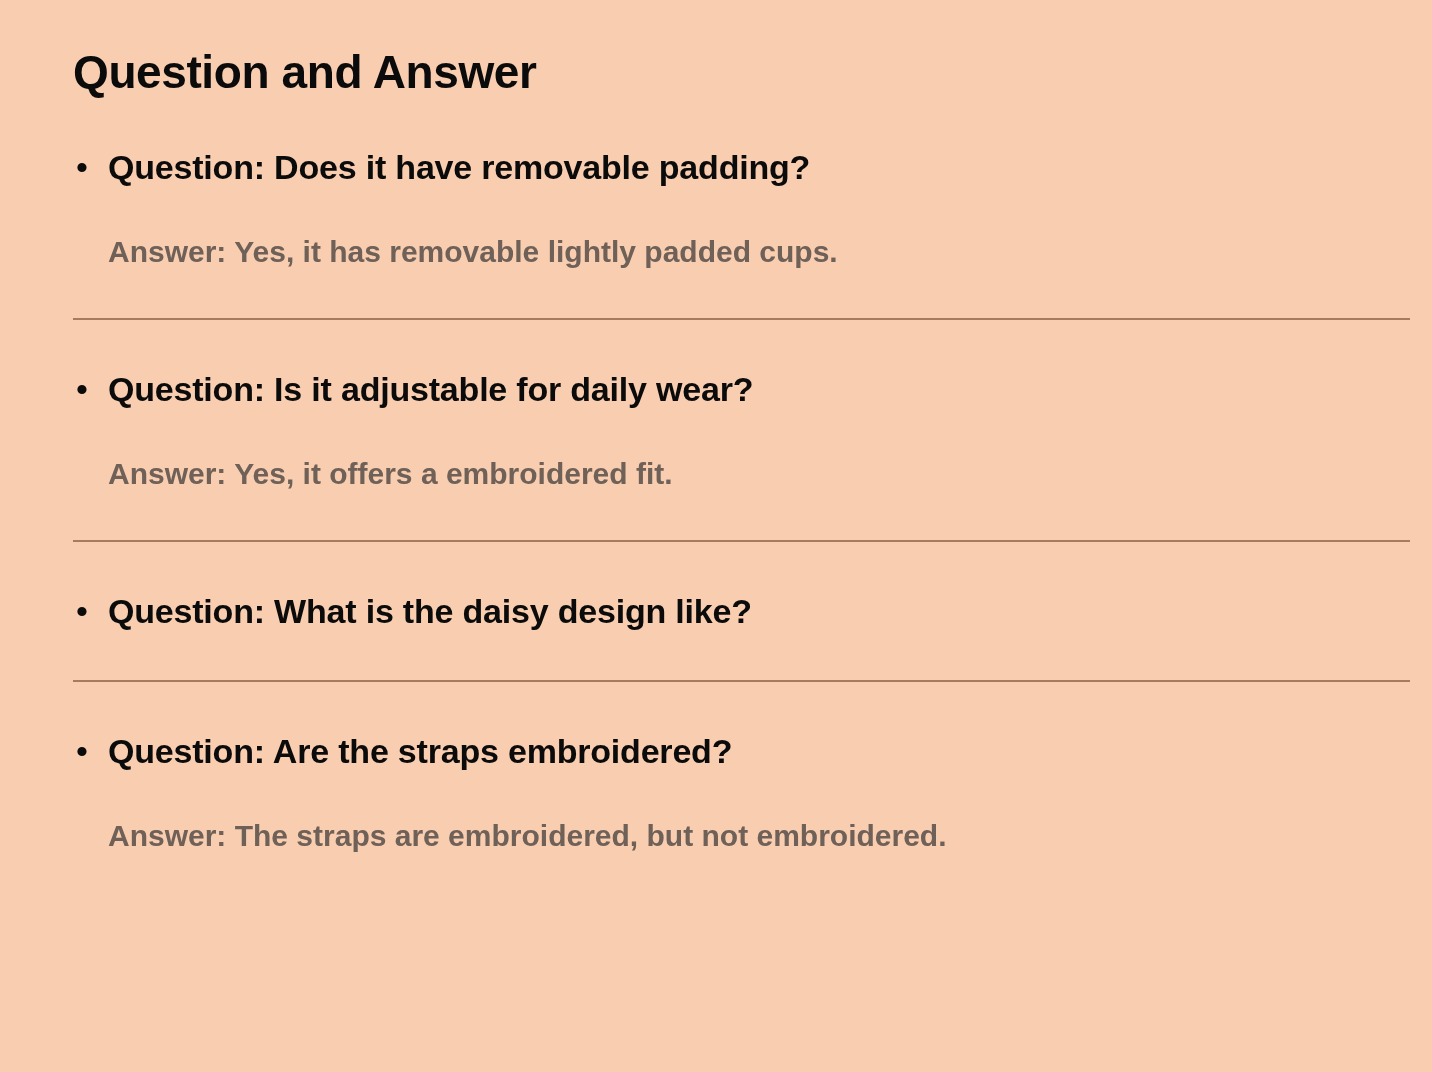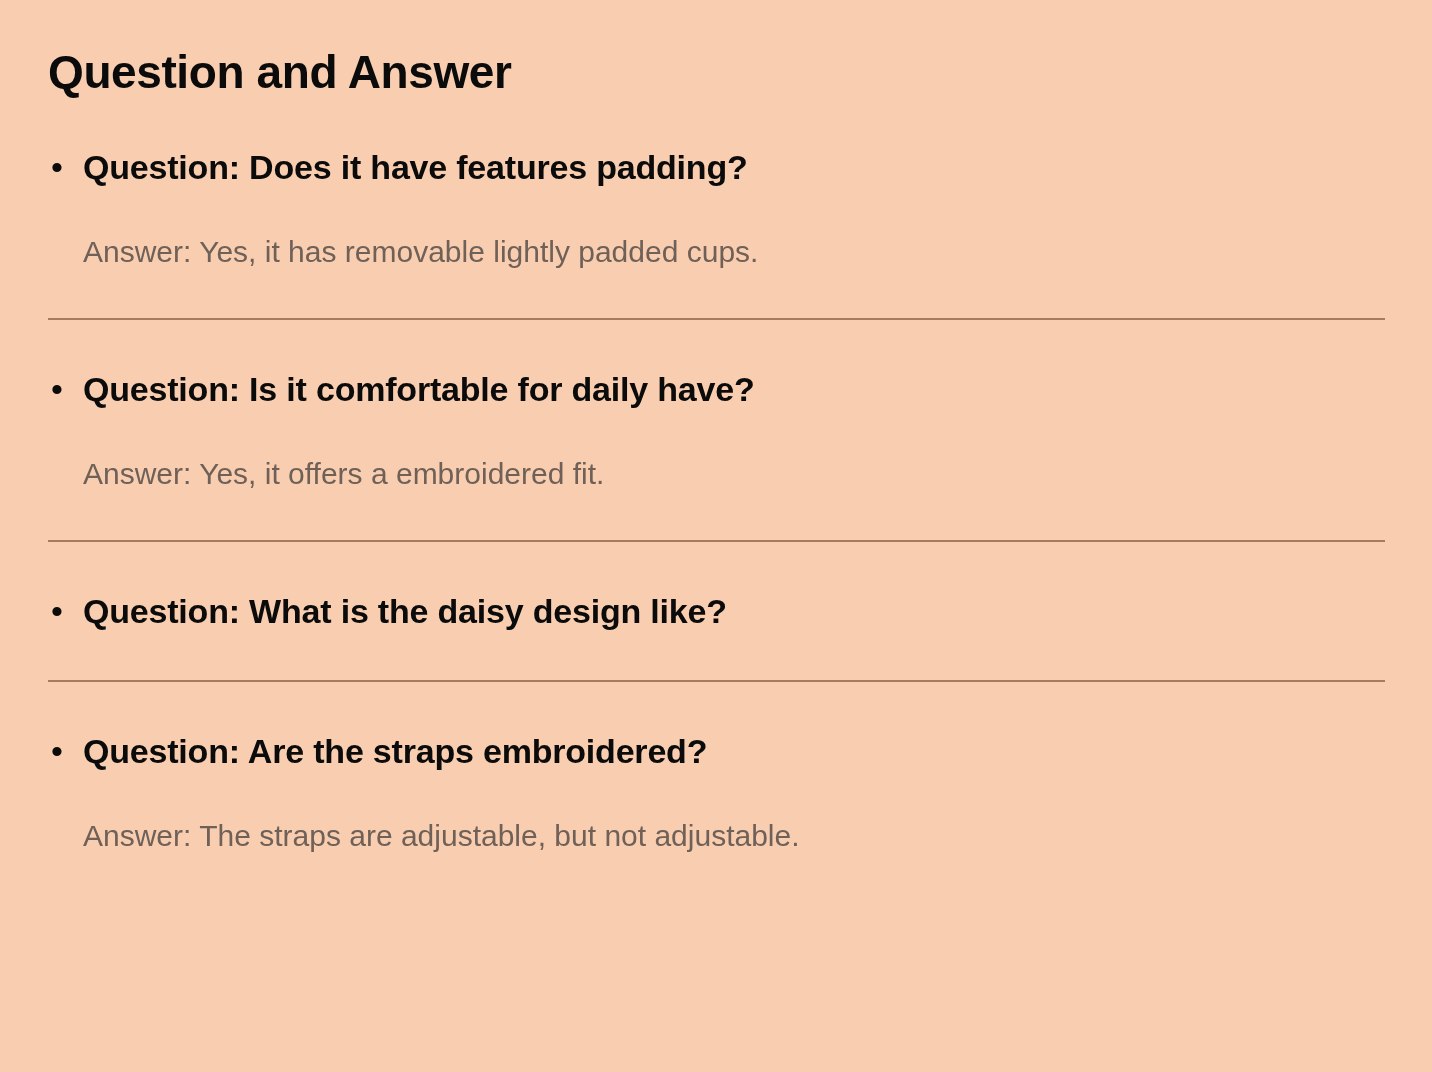--- a/index.html
+++ b/index.html
@@ -12,21 +12,21 @@
     background: #f9ceb0;
     font-family: "Liberation Sans", sans-serif;
     overflow: hidden;
   }
   .page {
     position: relative;
     width: 1432px;
     height: 1072px;
     background: #f9ceb0;
     box-sizing: border-box;
-    padding: 0 48px;
+    padding: 0 73px;
   }
   .page-title {
     margin: 0;
     padding-top: 48px;
     font-size: 46px;
     line-height: 1.08;
     font-weight: 700;
     letter-spacing: -0.4px;
     color: #0b0b0b;
     font-family: "Liberation Sans", sans-serif;
@@ -63,21 +63,21 @@
     font-weight: 700;
     letter-spacing: -0.2px;
     color: #0b0b0b;
   }
   .qa-answer {
     margin: 0;
     padding-left: 35px;
     margin-top: 42px;
     font-size: 30px;
     line-height: 40px;
-    font-weight: 400;
+    font-weight: 700;
     color: #6f6058;
   }
   .qa-divider {
     height: 0;
     border: 0;
     border-top: 2px solid #a97b5e;
     margin: 0;
     margin-top: 46px;
     margin-bottom: 46px;
     width: 1337px;
@@ -91,46 +91,46 @@
 
 <div class="page">
 
   <h1 class="page-title">Question and Answer</h1>
 
   <ul class="qa-list">
 
     <li class="qa-item">
       <div class="qa-question-row">
         <span class="qa-bullet">•</span>
-        <span class="qa-question">Question: Does it have features padding?</span>
+        <span class="qa-question">Question: Does it have removable padding?</span>
       </div>
       <p class="qa-answer">Answer: Yes, it has removable lightly padded cups.</p>
       <hr class="qa-divider">
     </li>
 
     <li class="qa-item">
       <div class="qa-question-row">
         <span class="qa-bullet">•</span>
-        <span class="qa-question">Question: Is it comfortable for daily have?</span>
+        <span class="qa-question">Question: Is it adjustable for daily wear?</span>
       </div>
       <p class="qa-answer">Answer: Yes, it offers a embroidered fit.</p>
       <hr class="qa-divider">
     </li>
 
     <li class="qa-item">
       <div class="qa-question-row">
         <span class="qa-bullet">•</span>
         <span class="qa-question">Question: What is the daisy design like?</span>
       </div>
       <hr class="qa-divider">
     </li>
 
     <li class="qa-item">
       <div class="qa-question-row">
         <span class="qa-bullet">•</span>
         <span class="qa-question">Question: Are the straps embroidered?</span>
       </div>
-      <p class="qa-answer">Answer: The straps are adjustable, but not adjustable.</p>
+      <p class="qa-answer">Answer: The straps are embroidered, but not embroidered.</p>
 
     </li>
 
   </ul>
 </div>
 
 </body></html>

